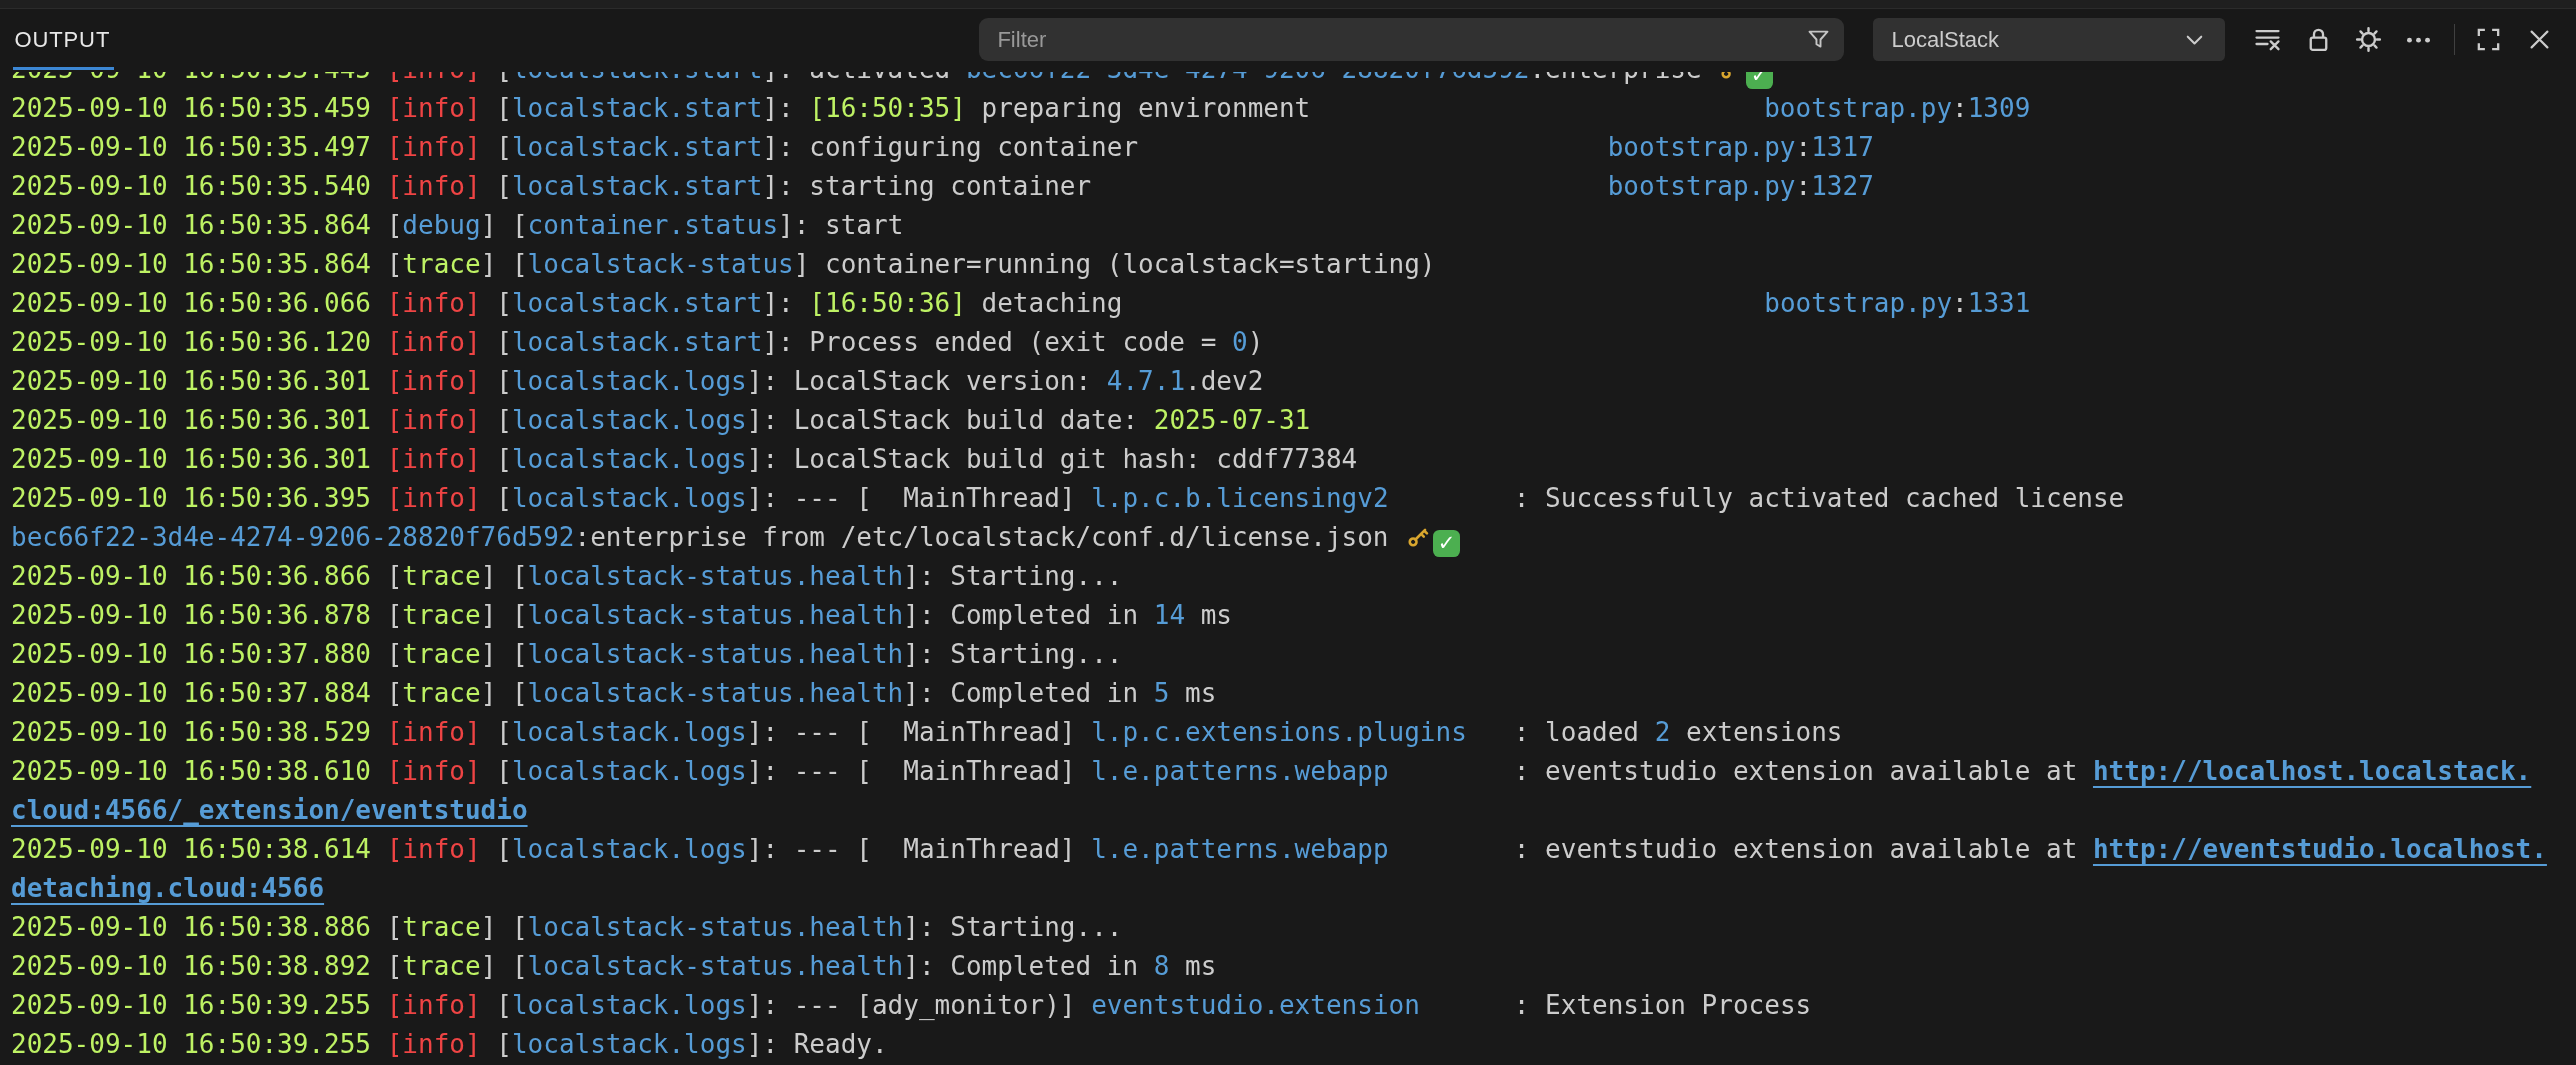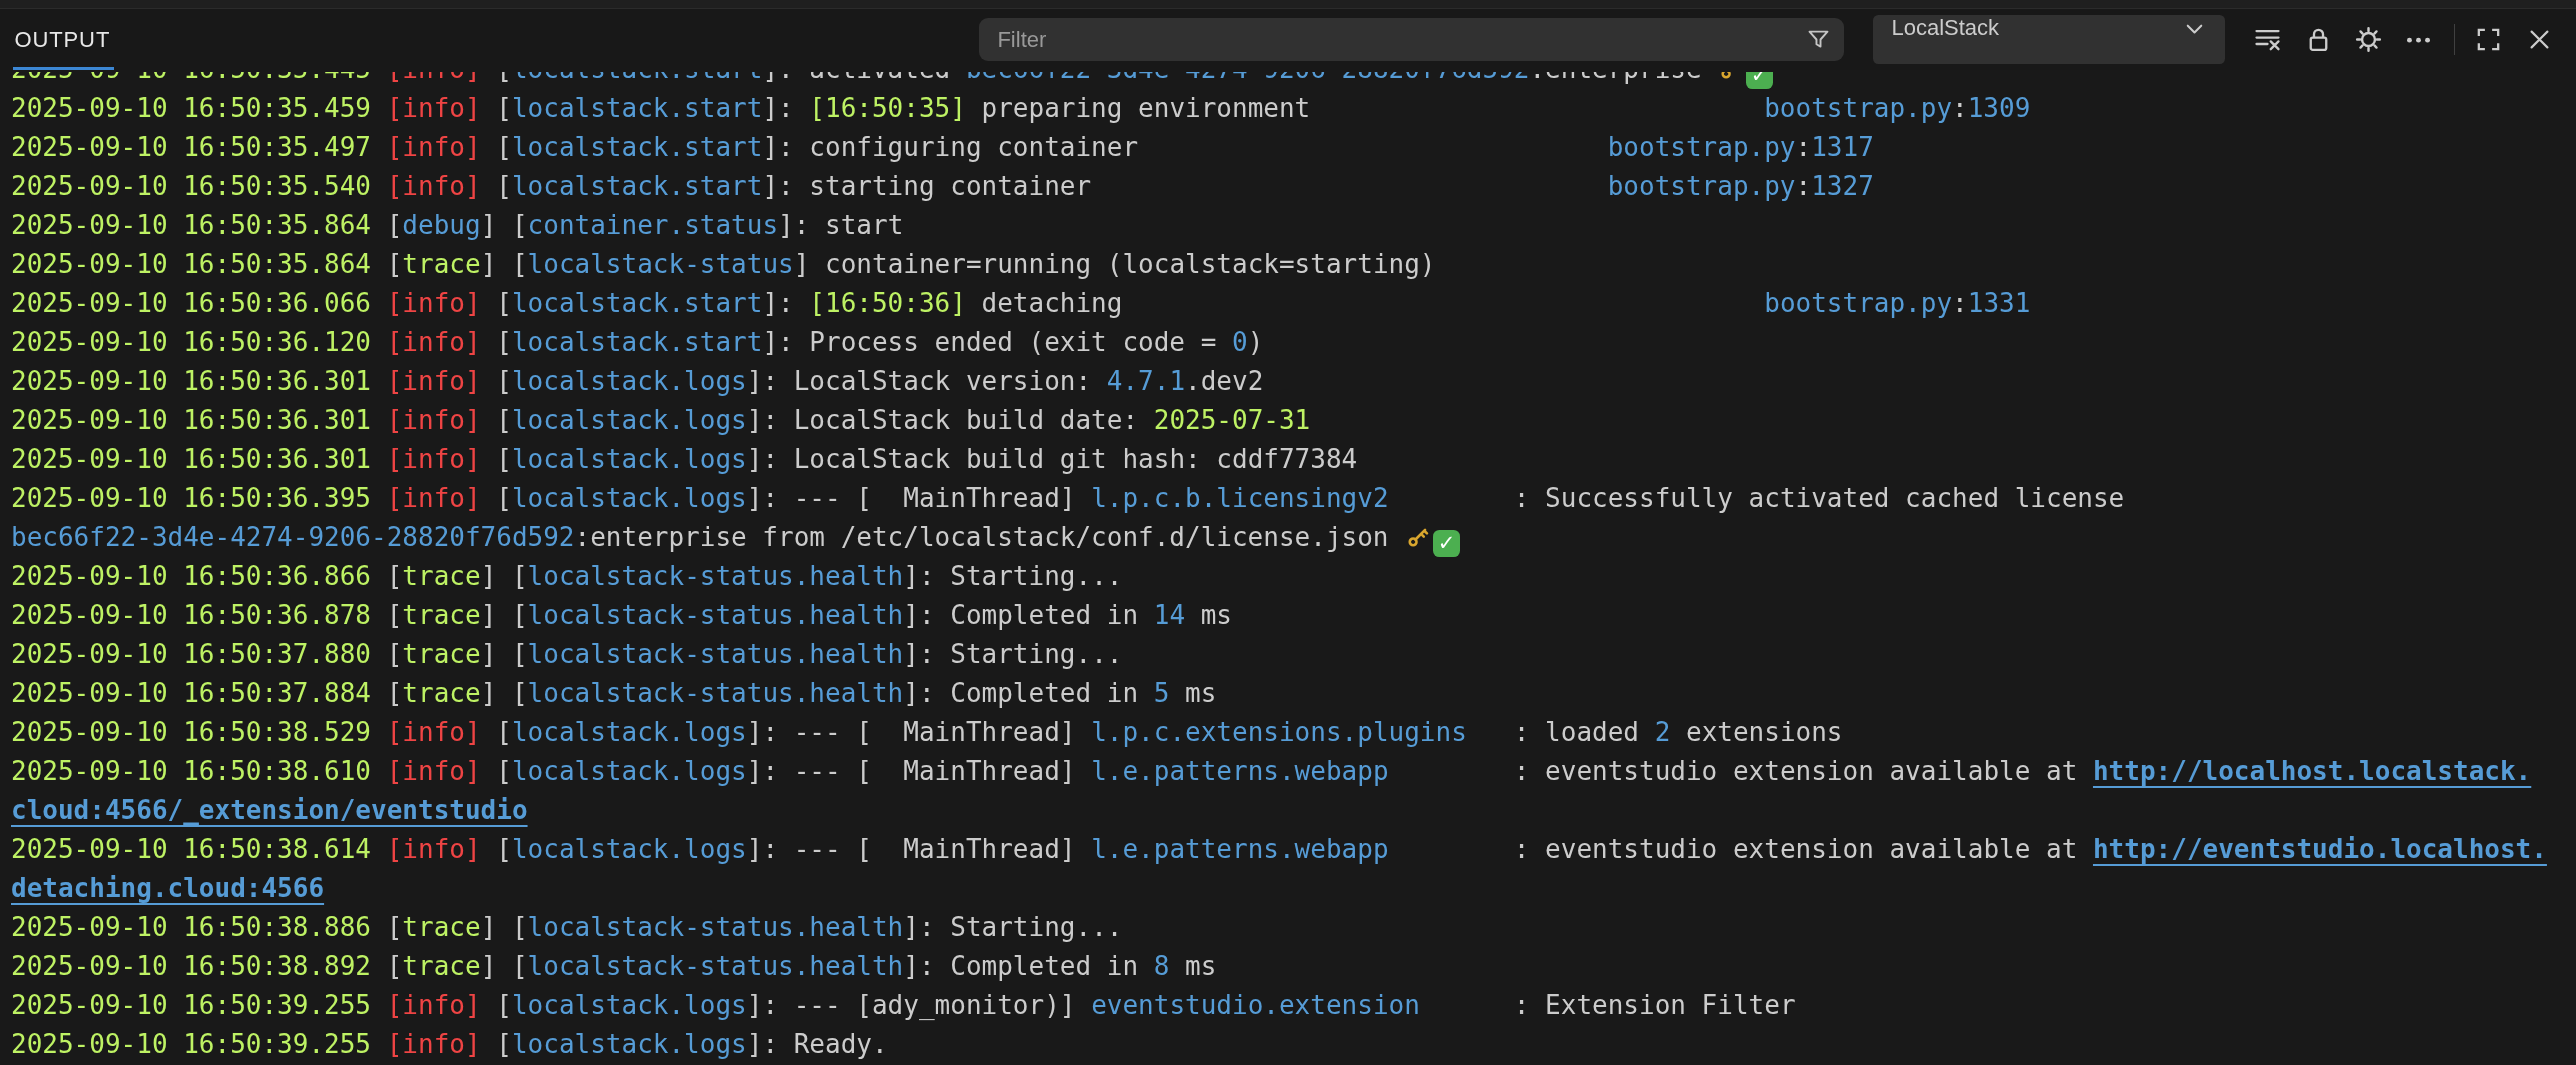--- a/index.html
+++ b/index.html
@@ -8,21 +8,21 @@
   .panel-header{height:61px;background:#181818;display:flex;align-items:center;padding:0 20px 0 12.6px;
     font-family:"Liberation Sans",sans-serif;}
   .tab{height:100%;display:flex;align-items:center;border-bottom:3.6px solid #3c87d4;padding:3.6px 3.6px 0 1.8px;cursor:pointer;}
   .tab span{color:#e7e7e7;font-size:22px;letter-spacing:0.9px;}
   .spacer{flex:1;}
   .filter-wrap{position:relative;width:865px;height:43px;margin-right:29px;}
   .filter-wrap input{width:100%;height:100%;background:#313131;border:none;border-radius:9px;color:#cccccc;
     font-family:"Liberation Sans",sans-serif;font-size:22px;padding:0 56px 0 18px;outline:none;}
   .filter-wrap input::placeholder{color:#999999;}
   .funnel-btn{position:absolute;right:9px;top:6.3px;width:33px;height:31px;display:flex;align-items:center;justify-content:center;cursor:pointer;}
-  .dropdown{width:352px;height:49px;background:#313131;border-radius:5.4px;display:flex;align-items:flex-start;
+  .dropdown{width:352px;height:43px;background:#313131;border-radius:5.4px;display:flex;align-items:center;
     justify-content:space-between;padding:0 17px 0 18px;margin-right:9px;cursor:pointer;}
   .dropdown span{color:#cccccc;font-size:22px;}
   .icon-btn{width:34px;height:34px;display:flex;align-items:center;justify-content:center;margin-left:16.3px;cursor:pointer;border-radius:5.4px;}
   .divider{width:1.8px;height:31px;background:#404040;margin-left:18px;}
   svg{display:block;}
   .log-viewport{position:absolute;top:72px;left:0;right:0;bottom:0;overflow:hidden;background:#191919;}
   .log-inner{margin-top:-22px;padding-left:11px;}
   .line{white-space:pre;height:39px;line-height:39px;font-family:"DejaVu Sans Mono",monospace;font-size:26px;
     font-variant-ligatures:none;}
   .seg-g{color:#bef264;}
@@ -127,17 +127,17 @@
       <div class="line"><span class="seg-g">2025-09-10 16:50:36.878 </span><span class="seg-w">[</span><span class="seg-g">trace</span><span class="seg-w">] </span><span class="seg-w">[</span><span class="seg-b">localstack-status.health</span><span class="seg-w">]: </span><span class="seg-w">Completed in </span><span class="seg-b">14</span><span class="seg-w"> ms</span></div>
       <div class="line"><span class="seg-g">2025-09-10 16:50:37.880 </span><span class="seg-w">[</span><span class="seg-g">trace</span><span class="seg-w">] </span><span class="seg-w">[</span><span class="seg-b">localstack-status.health</span><span class="seg-w">]: </span><span class="seg-w">Starting...</span></div>
       <div class="line"><span class="seg-g">2025-09-10 16:50:37.884 </span><span class="seg-w">[</span><span class="seg-g">trace</span><span class="seg-w">] </span><span class="seg-w">[</span><span class="seg-b">localstack-status.health</span><span class="seg-w">]: </span><span class="seg-w">Completed in </span><span class="seg-b">5</span><span class="seg-w"> ms</span></div>
       <div class="line"><span class="seg-g">2025-09-10 16:50:38.529 </span><span class="seg-pg">[info] </span><span class="seg-w">[</span><span class="seg-b">localstack.logs</span><span class="seg-w">]: </span><span class="seg-w">--- [  MainThread] </span><span class="seg-b">l.p.c.extensions.plugins</span><span>   </span><span class="seg-w">: loaded </span><span class="seg-b">2</span><span class="seg-w"> extensions</span></div>
       <div class="line"><span class="seg-g">2025-09-10 16:50:38.610 </span><span class="seg-pg">[info] </span><span class="seg-w">[</span><span class="seg-b">localstack.logs</span><span class="seg-w">]: </span><span class="seg-w">--- [  MainThread] </span><span class="seg-b">l.e.patterns.webapp</span><span>        </span><span class="seg-w">: eventstudio extension available at </span><span class="seg-u">http://localhost.localstack.</span></div>
       <div class="line"><span class="seg-u">cloud:4566/_extension/eventstudio</span></div>
       <div class="line"><span class="seg-g">2025-09-10 16:50:38.614 </span><span class="seg-pg">[info] </span><span class="seg-w">[</span><span class="seg-b">localstack.logs</span><span class="seg-w">]: </span><span class="seg-w">--- [  MainThread] </span><span class="seg-b">l.e.patterns.webapp</span><span>        </span><span class="seg-w">: eventstudio extension available at </span><span class="seg-u">http://eventstudio.localhost.</span></div>
       <div class="line"><span class="seg-u">detaching.cloud:4566</span></div>
       <div class="line"><span class="seg-g">2025-09-10 16:50:38.886 </span><span class="seg-w">[</span><span class="seg-g">trace</span><span class="seg-w">] </span><span class="seg-w">[</span><span class="seg-b">localstack-status.health</span><span class="seg-w">]: </span><span class="seg-w">Starting...</span></div>
       <div class="line"><span class="seg-g">2025-09-10 16:50:38.892 </span><span class="seg-w">[</span><span class="seg-g">trace</span><span class="seg-w">] </span><span class="seg-w">[</span><span class="seg-b">localstack-status.health</span><span class="seg-w">]: </span><span class="seg-w">Completed in </span><span class="seg-b">8</span><span class="seg-w"> ms</span></div>
-      <div class="line"><span class="seg-g">2025-09-10 16:50:39.255 </span><span class="seg-pg">[info] </span><span class="seg-w">[</span><span class="seg-b">localstack.logs</span><span class="seg-w">]: </span><span class="seg-w">--- [ady_monitor)] </span><span class="seg-b">eventstudio.extension</span><span>      </span><span class="seg-w">: Extension Filter</span></div>
+      <div class="line"><span class="seg-g">2025-09-10 16:50:39.255 </span><span class="seg-pg">[info] </span><span class="seg-w">[</span><span class="seg-b">localstack.logs</span><span class="seg-w">]: </span><span class="seg-w">--- [ady_monitor)] </span><span class="seg-b">eventstudio.extension</span><span>      </span><span class="seg-w">: Extension Process</span></div>
       <div class="line"><span class="seg-g">2025-09-10 16:50:39.255 </span><span class="seg-pg">[info] </span><span class="seg-w">[</span><span class="seg-b">localstack.logs</span><span class="seg-w">]: </span><span class="seg-w">Ready.</span></div>
     </div>
 </div>
 
 
 </body></html>

